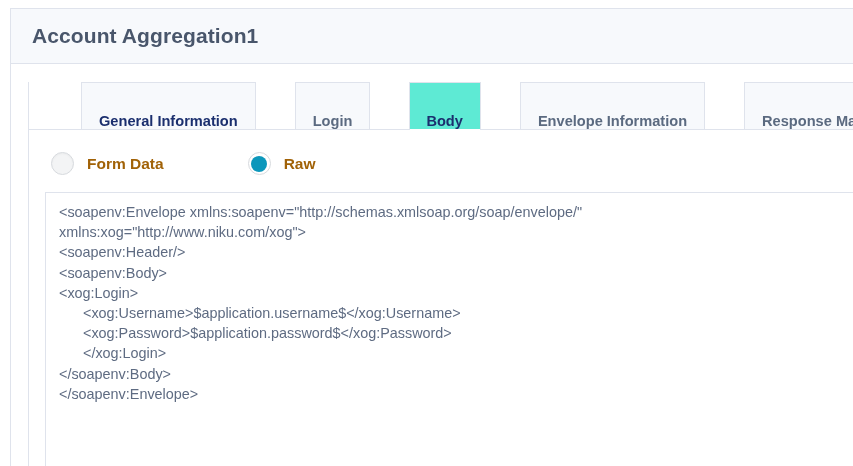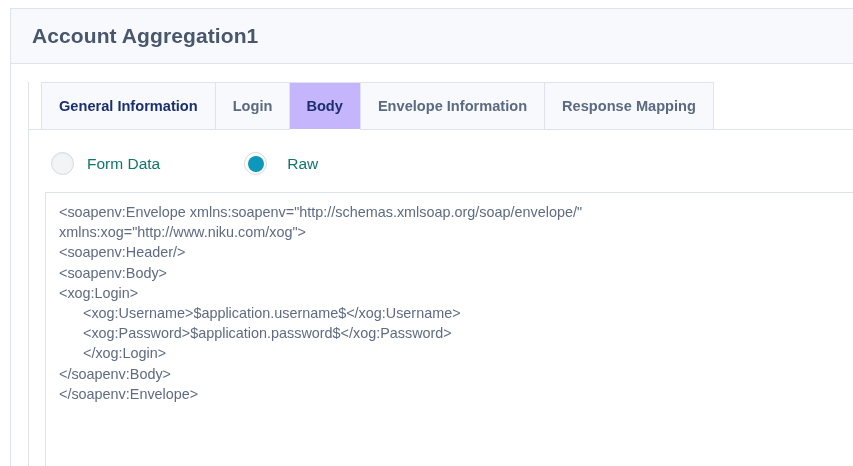--- a/index.html
+++ b/index.html
@@ -67,38 +67,39 @@
     display: flex;
     align-items: stretch;
     height: 48px;
     border-bottom: 1px solid #dfe3ec;
     margin-left: -1px;
     padding-left: 13px;
     box-sizing: border-box;
   }
   .tab {
     display: flex;
-    align-items: center;
+    align-items: flex-end;
     justify-content: center;
     padding: 0 17px;
     font-size: 14.6px;
     font-weight: bold;
     white-space: nowrap;
     background: #f7f9fc;
     border: 1px solid #dfe3ec;
     border-bottom: none;
     margin-right: -1px;
     box-sizing: border-box;
     cursor: pointer;
     position: relative;
+    margin-left: 40px;
   }
   .tab.navy   { color: #1b2f6e; }
   .tab.grey   { color: #5b6a80; }
   .tab.active {
-    background: #c4b5fd;
+    background: #5eead4;
     color: #1b2f6e;
     z-index: 3;
     padding-left: 16px;
   }
   .tab.active::after {
     content: "";
     position: absolute;
     left: 0; right: 0; bottom: -1px;
     height: 1px;
     background: #ffffff;
@@ -108,21 +109,21 @@
   .radio-row {
     display: flex;
     align-items: center;
     padding: 22px 0 0 22px;
   }
   .radio-opt {
     display: flex;
     align-items: center;
     cursor: pointer;
   }
-  .radio-opt + .radio-opt { margin-left: 84px; gap: 7px; }
+  .radio-opt + .radio-opt { margin-left: 84px; }
 
   .radio-dot {
     width: 23px;
     height: 23px;
     border-radius: 50%;
     box-sizing: border-box;
     flex: 0 0 auto;
   }
   .radio-dot.off {
     background: #f3f4f5;
@@ -138,22 +139,22 @@
     content: "";
     position: absolute;
     left: 2.5px; top: 2.5px;
     width: 16px; height: 16px;
     border-radius: 50%;
     background: #0c97bb;
   }
   .radio-label {
     margin-left: 13px;
     font-size: 15.5px;
-    font-weight: normal;
-    color: #0f766e;
+    font-weight: bold;
+    color: #a16207;
     white-space: nowrap;
   }
 
   
   .raw-box {
     margin: 17px 0 0 16px;
     width: 845px;                
     height: 300px;
     border: 1px solid #dfe3ec;
     border-right: none;

